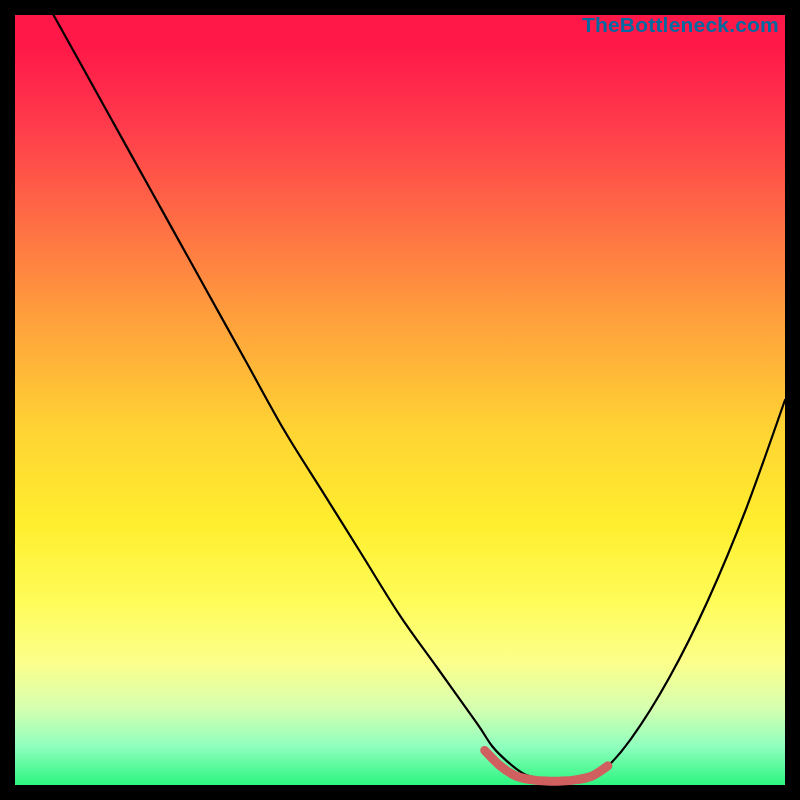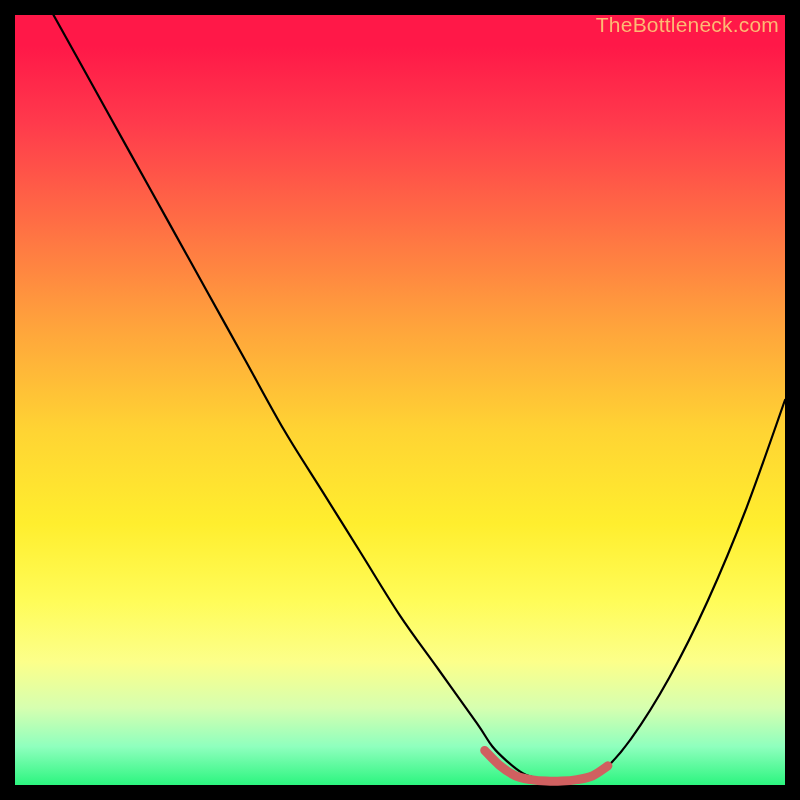--- a/index.html
+++ b/index.html
@@ -38,23 +38,23 @@
       #fcff8a 84%,
       #d6ffb0 90%,
       #8fffbe 95%,
       #2cf57f 100%
     );
   }
   .watermark {
     position: absolute;
     top: -2px;
     right: 6px;
-    color: #fdba74;
+    color: #0369a1;
     font-size: 21px;
-    font-weight: 400;
+    font-weight: 700;
     letter-spacing: 0.2px;
     user-select: none;
   }
   svg.curve {
     position: absolute;
     left: 0;
     top: 0;
     width: 770px;
     height: 770px;
     overflow: visible;

